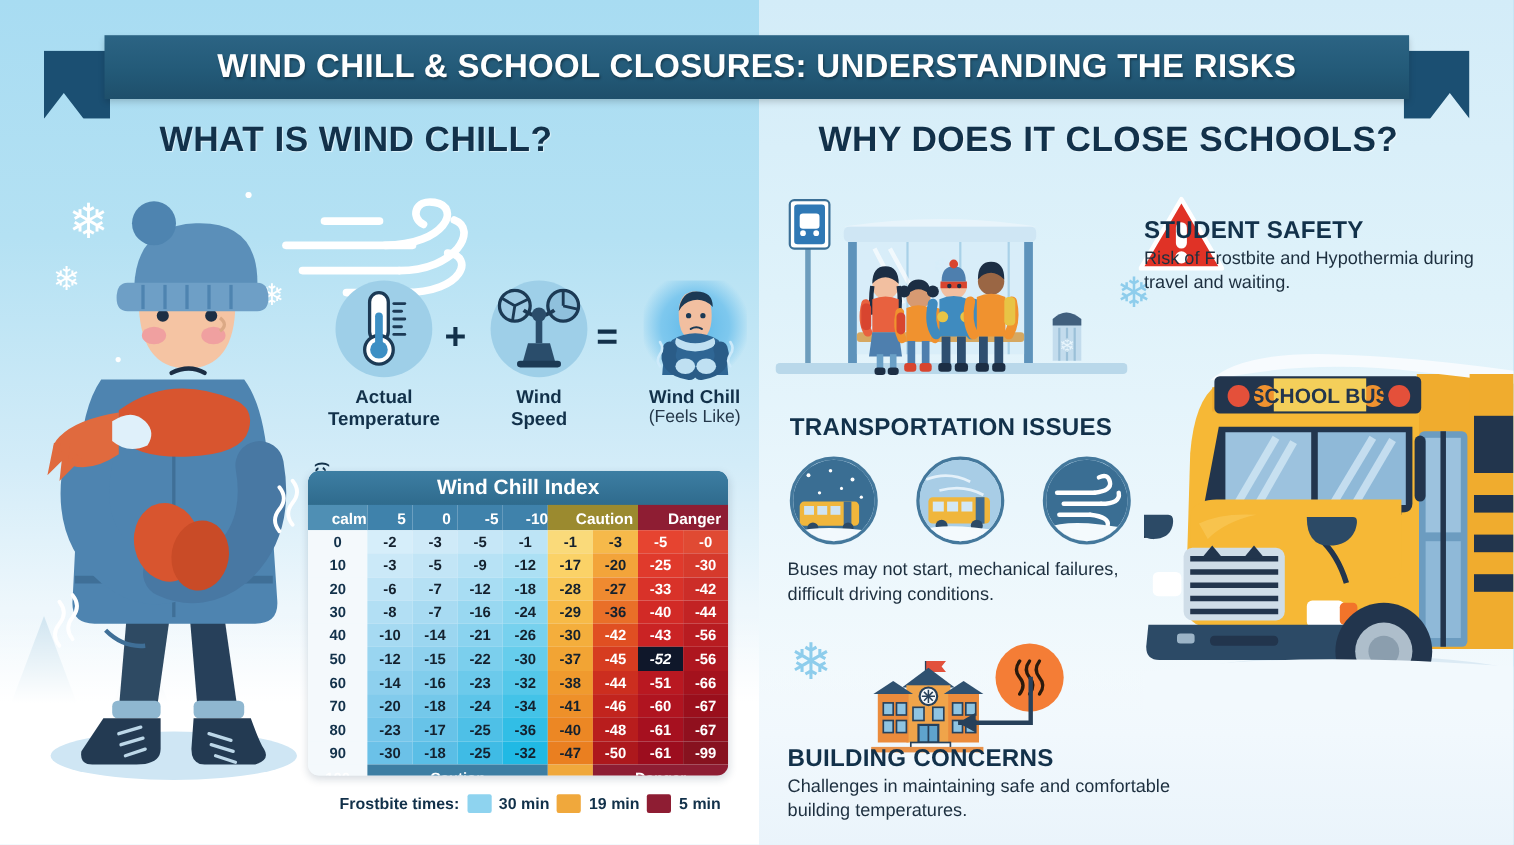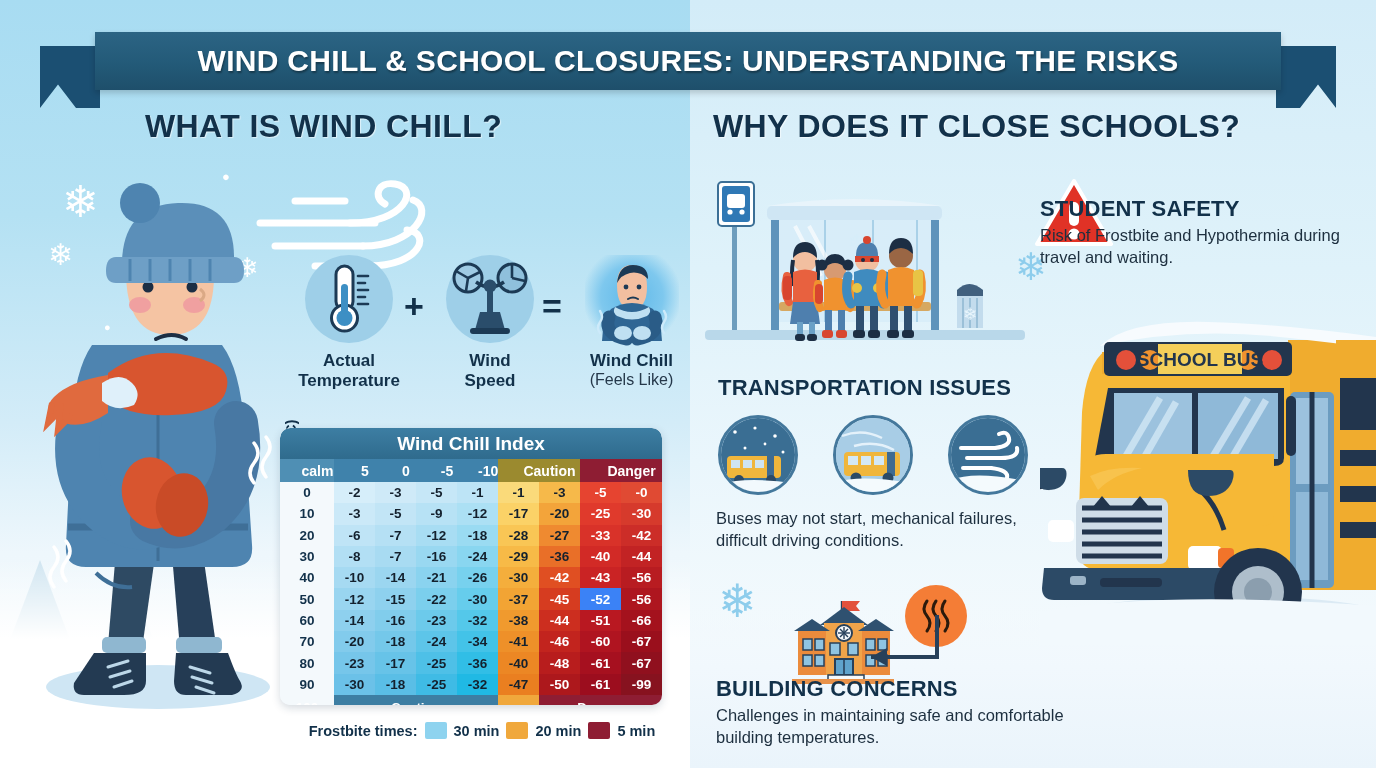--- a/index.html
+++ b/index.html
@@ -48,21 +48,21 @@
     white-space:nowrap; text-shadow:1px 2px 2px rgba(0,0,0,.35);
     font-family:"Liberation Sans", sans-serif;
   }
 
   
   .sect-head {
     position:absolute; color:#12314a; font-weight:bold; font-size:32px;
     letter-spacing:.4px; text-shadow:1px 1px 1px rgba(255,255,255,.6);
   }
   #h-left  { left:145px; top:108px; }
-  #h-right { left:713px; top:108px; }
+  #h-right { left:744px; top:108px; }
 
   
   .person { position:absolute; left:30px; top:175px; width:260px; height:545px; }
 
   
   .flake { position:absolute; color:#fff; line-height:1; }
   .flake.blue { color:#8ecdec; }
 
   
   .formula { position:absolute; left:290px; top:255px; width:395px; height:160px; }
@@ -411,21 +411,21 @@
             <td style="background: rgb(184, 28, 33); color: rgb(255, 255, 255);">-56</td>
           </tr>
           <tr>
             <td class="rowlab">50</td>
             <td style="background: rgb(153, 213, 240); color: rgb(20, 33, 46);">-12</td>
             <td style="background: rgb(142, 209, 238); color: rgb(20, 33, 46);">-15</td>
             <td style="background: rgb(123, 207, 237); color: rgb(20, 33, 46);">-22</td>
             <td style="background: rgb(102, 205, 236); color: rgb(20, 33, 46);">-30</td>
             <td style="background: rgb(242, 164, 52); color: rgb(20, 33, 46);">-37</td>
             <td style="background: rgb(214, 60, 32); color: rgb(255, 255, 255);">-45</td>
-            <td style="background: #3b82f6; color: rgb(255, 255, 255);">-52</td>
+            <td style="background: #0f172a; color: rgb(255, 255, 255); font-style: italic;">-52</td>
             <td style="background: rgb(174, 22, 31); color: rgb(255, 255, 255);">-56</td>
           </tr>
           <tr>
             <td class="rowlab">60</td>
             <td style="background: rgb(142, 208, 238); color: rgb(20, 33, 46);">-14</td>
             <td style="background: rgb(129, 205, 236); color: rgb(20, 33, 46);">-16</td>
             <td style="background: rgb(108, 202, 235); color: rgb(20, 33, 46);">-23</td>
             <td style="background: rgb(84, 200, 234); color: rgb(20, 33, 46);">-32</td>
             <td style="background: rgb(240, 154, 46); color: rgb(20, 33, 46);">-38</td>
             <td style="background: rgb(204, 46, 31); color: rgb(255, 255, 255);">-44</td>
@@ -473,21 +473,21 @@
           </tr>
         </tbody>
     </table>
   </div>
 
   <div class="legend">
     <span>Frostbite times:</span>
     <span class="sw" id="sw0" style="background: rgb(142, 211, 239);"></span>
     <span>30 min</span>
     <span class="sw" id="sw1" style="background: rgb(240, 168, 60);"></span>
-    <span>20 min</span>
+    <span>19 min</span>
     <span class="sw" id="sw2" style="background: rgb(142, 29, 51);"></span>
     <span>5 min</span>
   </div>
 
   <svg class="shelter" viewBox="0 0 320 175">
     <rect x="0" y="158" width="320" height="10" rx="4" fill="#b9d8ea"></rect>
 
     <rect x="27" y="34" width="5" height="124" fill="#6d9dbd"></rect>
     <rect x="13" y="10" width="36" height="44" rx="4" fill="#fff" stroke="#3b6f96" stroke-width="2"></rect>
     <rect x="17" y="14" width="28" height="36" rx="3" fill="#2f78b5"></rect>

